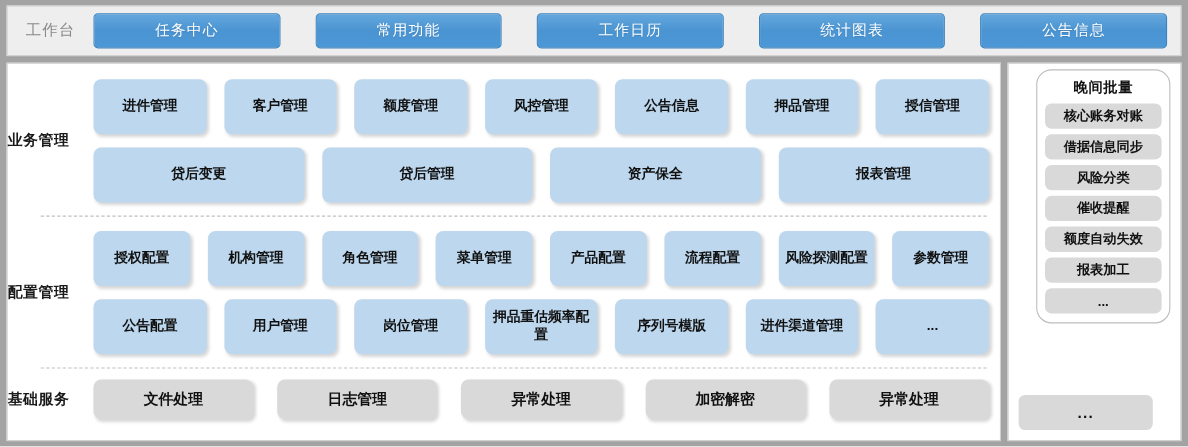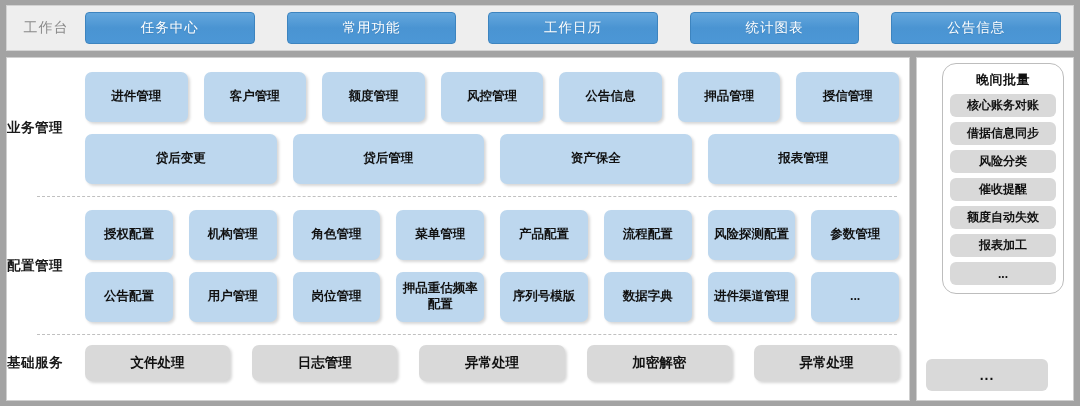--- a/index.html
+++ b/index.html
@@ -241,21 +241,20 @@
           <div class="tile">流程配置</div>
           <div class="tile">风险探测配置</div>
           <div class="tile">参数管理</div>
         </div>
         <div class="row">
           <div class="tile">公告配置</div>
           <div class="tile">用户管理</div>
           <div class="tile">岗位管理</div>
           <div class="tile">押品重估频率配置</div>
           <div class="tile">序列号模版</div>
-          <div class="tile">数据字典</div>
           <div class="tile">进件渠道管理</div>
           <div class="tile">...</div>
         </div>
       </div>
     </div>
 
     <div class="divider"></div>
 
     <div class="section sec-base">
       <div class="sec-label">基础服务</div>

